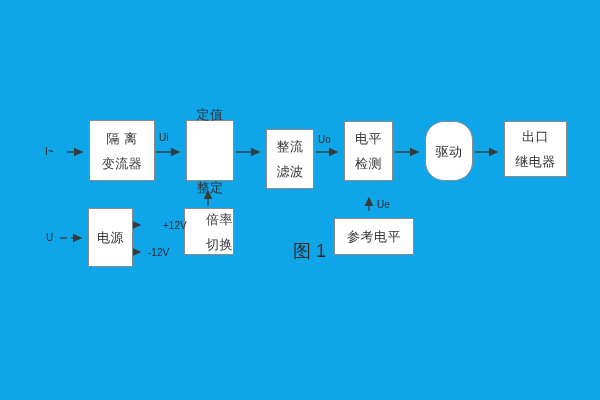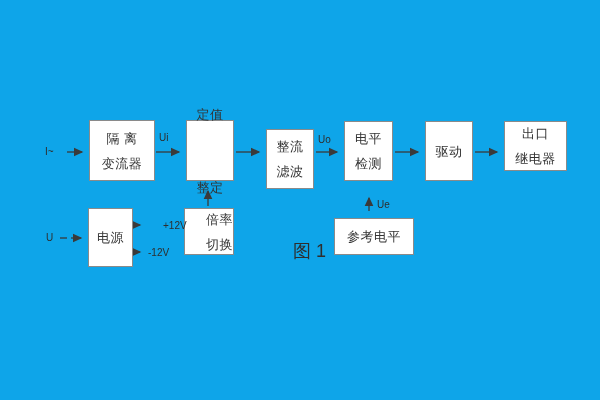--- a/index.html
+++ b/index.html
@@ -14,22 +14,22 @@
     align-items:center;justify-content:center;
     font-size:13px;line-height:25px;color:#333333;letter-spacing:0.5px;
     text-align:center;white-space:nowrap;
   }
   .block span{display:block;}
   
   .b-isolation{left:89px;top:120px;width:66px;height:61px;}
   .b-setpoint{left:186px;top:120px;width:48px;height:61px;gap:48px;}
   .b-rectify{left:266px;top:121px;width:48px;height:60px;margin-top:8px;}
   .b-level{left:344px;top:121px;width:49px;height:60px;}
-  .b-drive{left:425px;top:121px;width:48px;height:60px;}
-  .b-relay{left:504px;top:121px;width:63px;height:50px;}
+  .b-drive{left:425px;top:121px;width:48px;height:60px;border-radius:19px;}
+  .b-relay{left:504px;top:121px;width:63px;height:56px;}
   
   .b-power{left:88px;top:208px;width:45px;height:59px;}
   .b-ratio{left:184px;top:208px;width:50px;height:47px;align-items:flex-end;}
   .b-reference{left:334px;top:218px;width:80px;height:37px;line-height:35px;}
   .lbl{
     position:absolute;font-size:10px;line-height:14px;color:#2e2e2e;
     white-space:nowrap;
   }
   .lbl-i{left:45px;top:145px;}
   .lbl-ui{left:159px;top:131px;}

